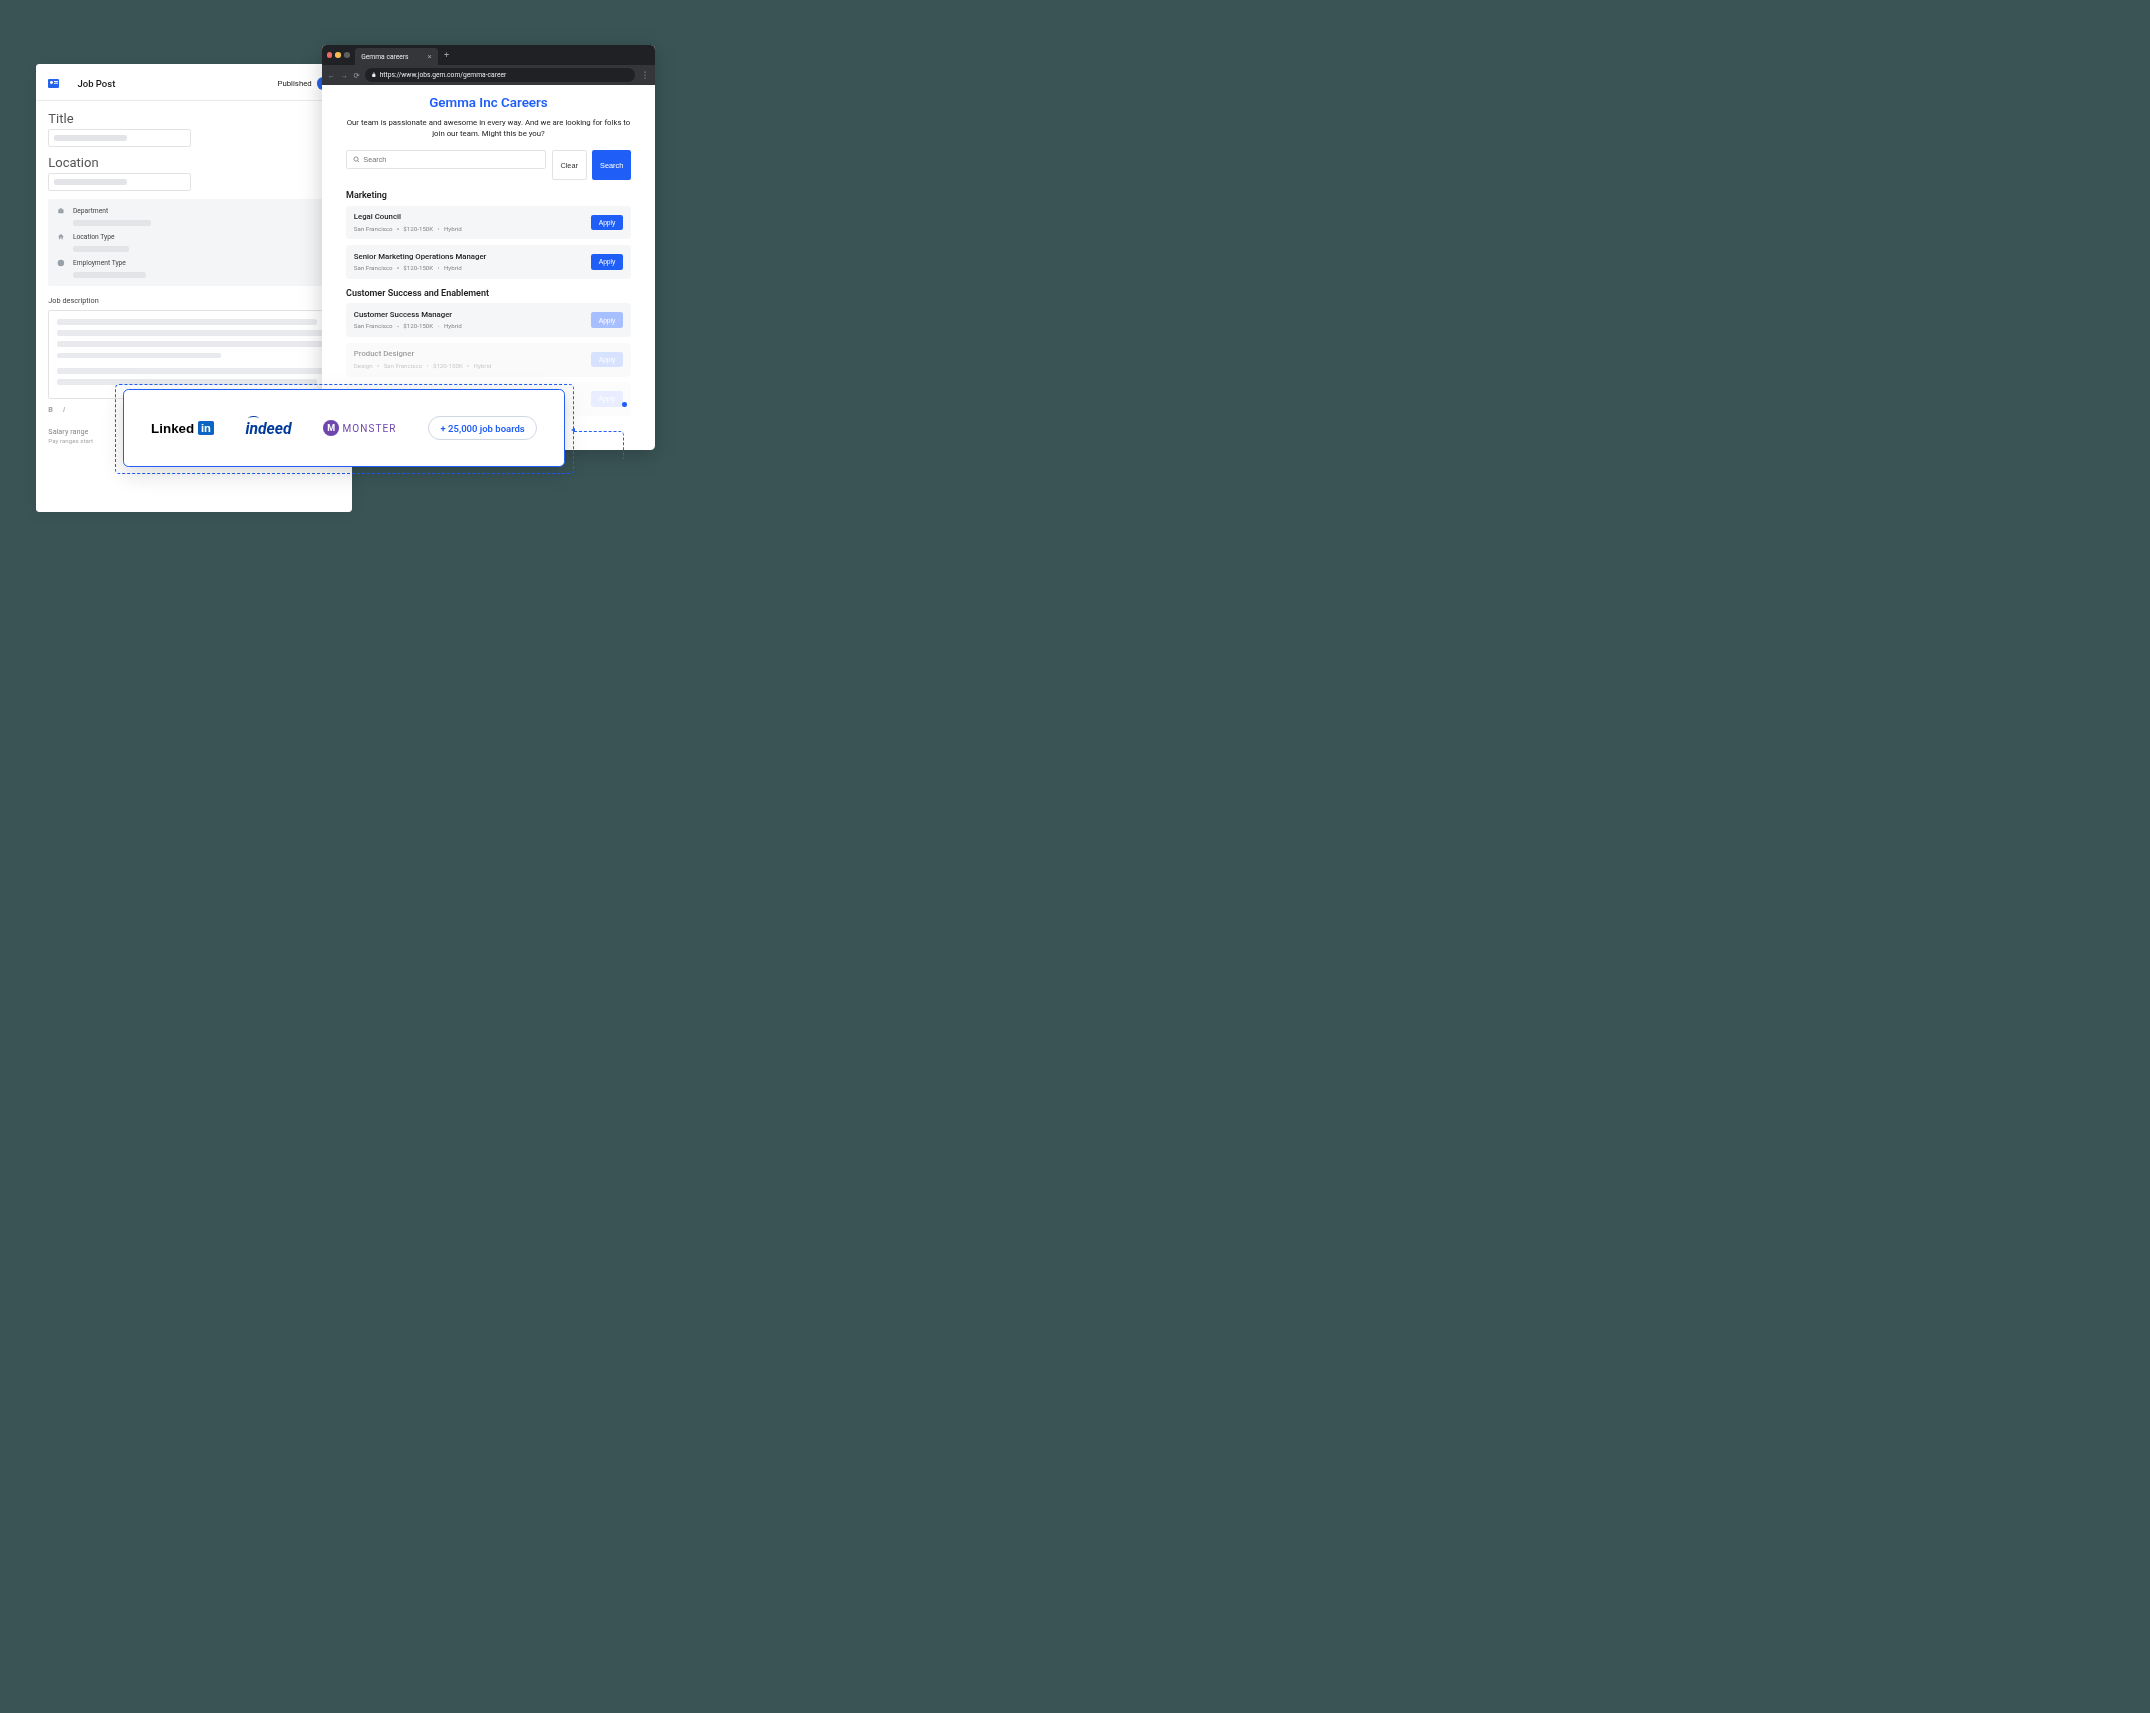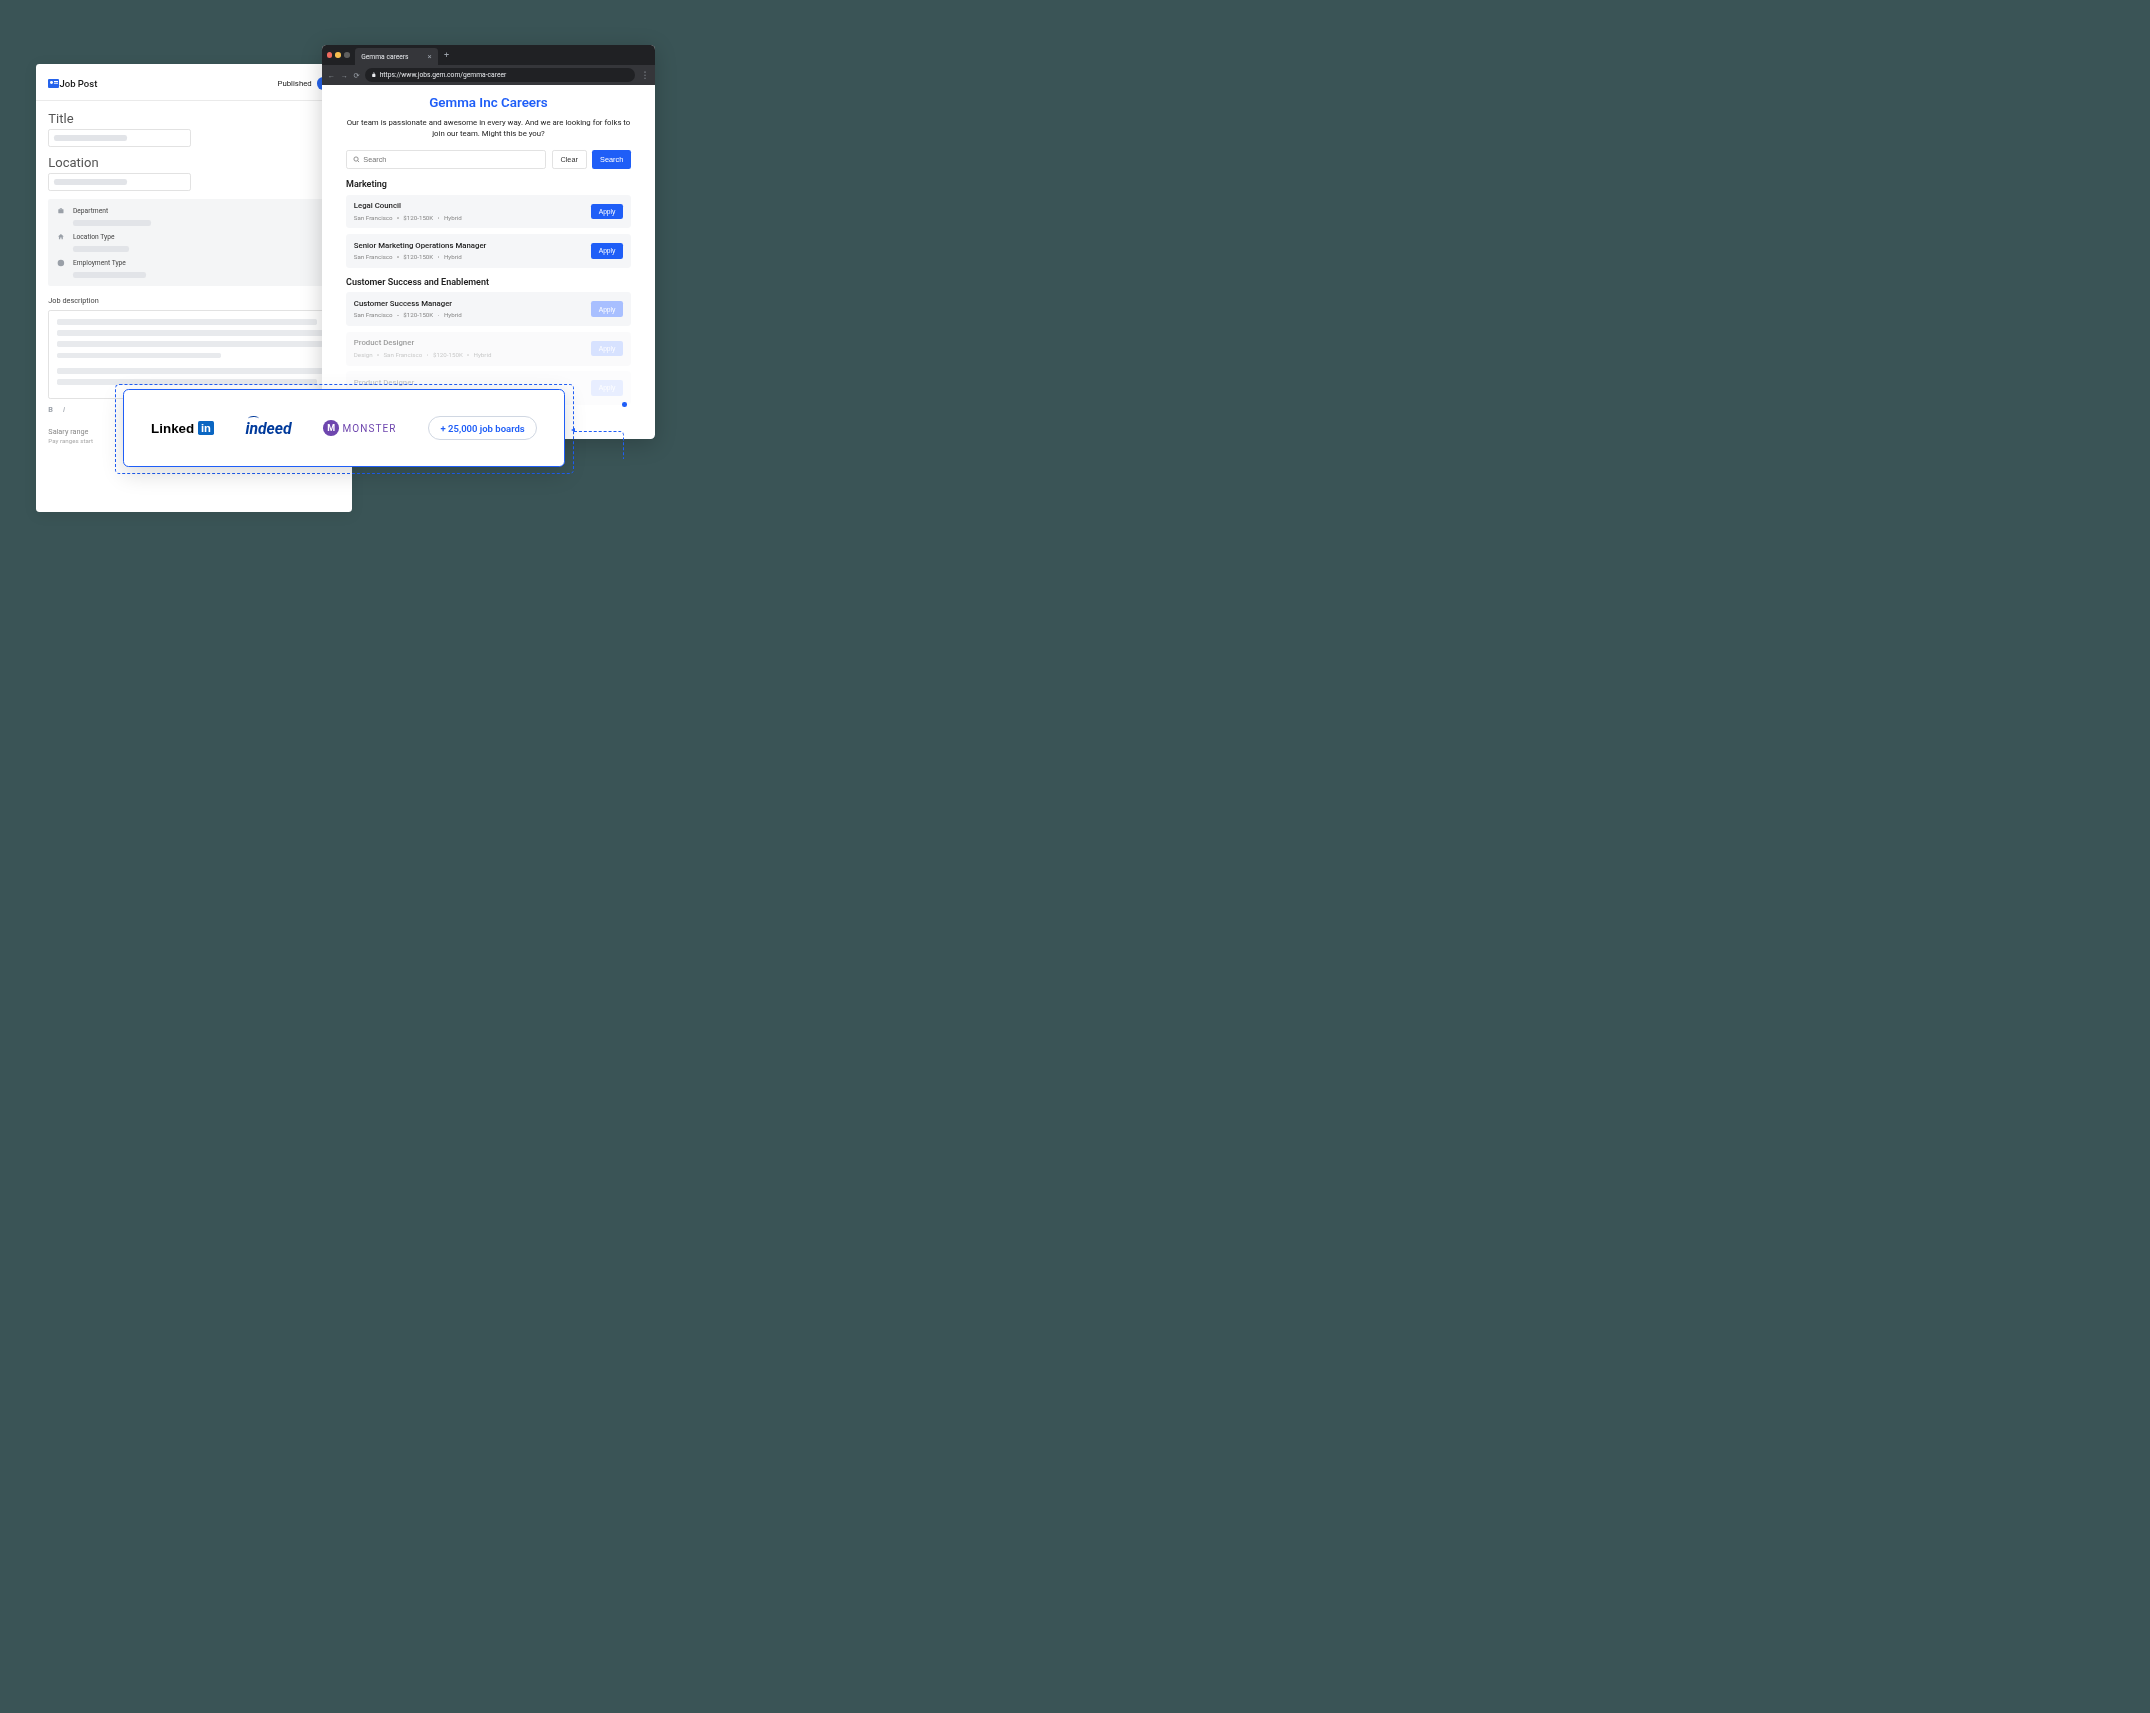--- a/index.html
+++ b/index.html
@@ -1,21 +1,21 @@
 <!DOCTYPE html>
 <html style="font-size:9px"><head>
 <meta charset="utf-8">
 <style>
 * { box-sizing: border-box; margin: 0; padding: 0; }
 body { font-family: -apple-system, BlinkMacSystemFont, "Segoe UI", Roboto, sans-serif; background: #3a5456; width: 689px; height: 549px; position: relative; overflow: hidden; }
 
 
 .panel-jobpost { position: absolute; left: 36px; top: 64px; width: 316px; background: #fff; border-radius: 3.4px; box-shadow: 0 2.2px 13.4px rgba(0,0,0,0.08); padding-bottom: 67px; }
 .jp-header { display: flex; align-items: center; justify-content: space-between; padding: 13.4px 12.3px 10px; border-bottom: 0.6px solid #eaeaea; }
-.jp-header-left { display: flex; align-items: center; gap: 0; }
+.jp-header-left { display: flex; align-items: center; gap: 18px; }
 .jp-icon { width: 11.2px; height: 9px; background: #2563eb; border-radius: 1.1px; position: relative; }
 .jp-icon::before { content:''; position:absolute; left:1.7px; top:1.7px; width:2.8px; height:2.8px; background:#fff; border-radius:50%; }
 .jp-icon::after { content:''; position:absolute; right:1.7px; top:2.2px; width:3.9px; height:1.1px; background:#fff; box-shadow: 0 1.7px 0 #fff; }
 .jp-title { font-size: 9.5px; font-weight: 500; color: #1a1a1a; }
 .jp-header-right { display: flex; align-items: center; gap: 5.6px; }
 .jp-pub-label { font-size: 7.8px; color: #1a1a1a; }
 .toggle { width: 22.4px; height: 12.3px; background: #2563eb; border-radius: 6.2px; position: relative; cursor: pointer; }
 .toggle::after { content:''; position:absolute; right:1.7px; top:1.7px; width:9px; height:9px; background:#fff; border-radius:50%; }
 
 .jp-body { padding: 10px 12.3px 0; }
@@ -55,21 +55,21 @@
 .url-text { color:#e8eaed; font-size:6.7px; }
 .more-icon { color:#9aa0a8; font-size:9px; cursor:pointer; }
 
 .careers { padding: 10px 24px; }
 .careers-title { color:#1f5ef7; font-size:13.4px; font-weight:600; text-align:center; margin-bottom:6.7px; }
 .careers-sub { text-align:center; font-size:7.8px; color:#222; line-height:1.5; margin-bottom:10px; }
 .search-row { display:flex; gap:5.6px; margin-bottom:10px; }
 .search-box { flex:1; border:0.6px solid #e2e2e2; border-radius:2.2px; height:19px; display:flex; align-items:center; padding:0 5.6px; gap:3.4px; }
 .search-box input { border:none; outline:none; flex:1; font-size:7.3px; }
 .sicon { color:#888; }
-.btn { height:19px; border-radius:2.2px; padding:0 7.8px; font-size:7.3px; cursor:pointer; border:none; display:flex; align-items:center; }
+.btn { height:30px; border-radius:2.2px; padding:0 7.8px; font-size:7.3px; cursor:pointer; border:none; display:flex; align-items:center; }
 .btn-outline { background:#fff; border:0.6px solid #e2e2e2; color:#333; }
 .btn-primary { background:#1f5ef7; color:#fff; }
 .btn-primary-light { background:#a8bfff; color:#fff; }
 
 .dept-title { font-size:9px; font-weight:600; color:#222; margin-bottom:5.6px; }
 .job-card { background:#f5f6f8; border-radius:3.4px; padding:6.7px 7.8px; display:flex; justify-content:space-between; align-items:center; margin-bottom:5.6px; }
 .job-title { font-size:7.8px; font-weight:500; color:#222; margin-bottom:3.4px; }
 .job-meta { font-size:6.2px; color:#888; display:flex; gap:4.5px; align-items:center; }
 .job-meta .dot { width:1.7px; height:1.7px; background:#bbb; border-radius:50%; }
 .apply-btn { height:15.7px; padding:0 7.8px; border-radius:2.2px; font-size:6.7px; cursor:pointer; border:none; }

